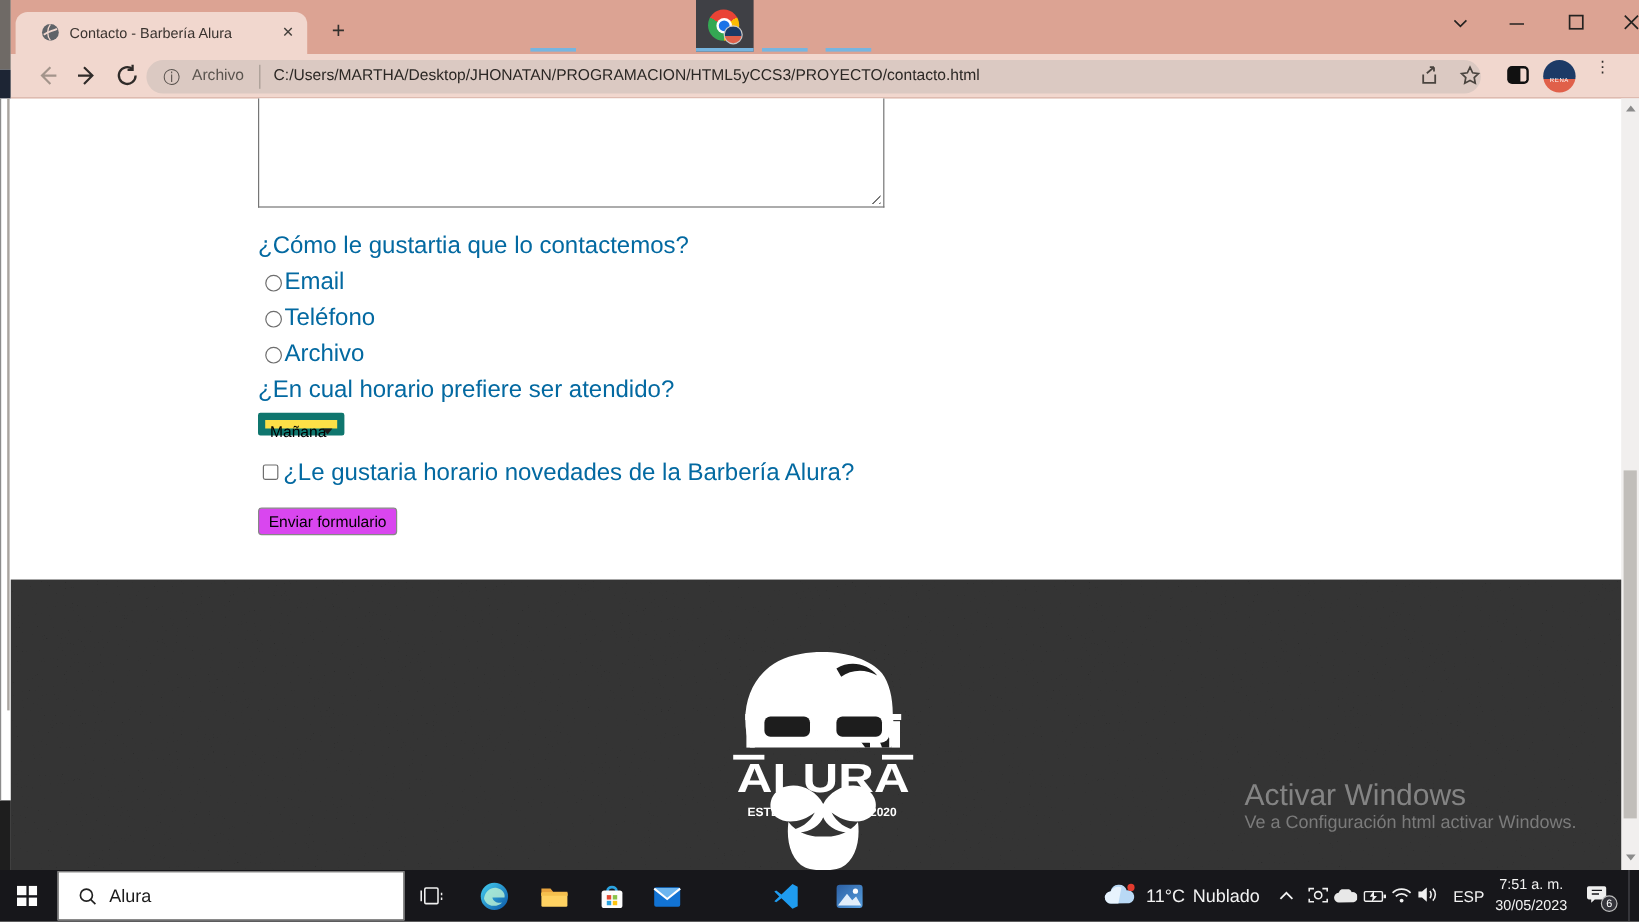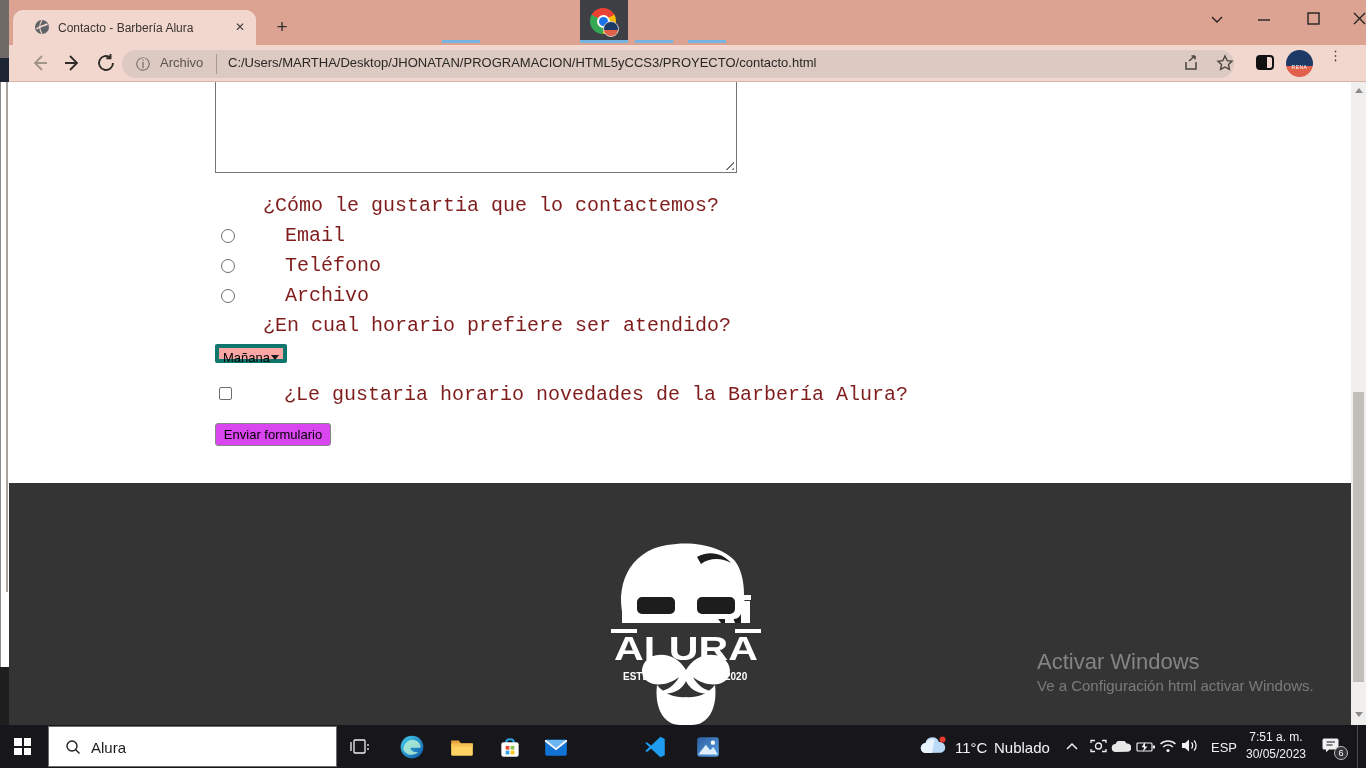--- a/index.html
+++ b/index.html
@@ -41,32 +41,32 @@
   .sidebar-toggle:after{content:"";position:absolute;right:2px;top:2px;width:5px;
                   height:11px;background:#f1d7ce;border-radius:0 2px 2px 0;}
   .avatar{left:1286px;top:50px;width:27px;height:27px;border-radius:50%;overflow:hidden;
           background:linear-gradient(#1d3a66 0 58%,#e0604a 58% 100%);}
   .avatar span{display:block;text-align:center;color:#fff;font-size:5px;line-height:6px;
           padding-top:7px;letter-spacing:.5px;}
   .menu-dots{left:1329px;top:52px;width:6px;height:22px;color:#2f2b28;font-size:13px;
              line-height:7px;letter-spacing:0;text-align:center;}
 
   
-  .serif{font-family:Liberation Mono, monospace;color:#7f1d1d;margin-left:48px;}
+  .serif{font-family:Liberation Sans, sans-serif;color:#0369a1;}
   .textarea{left:215px;top:82px;width:522px;height:91px;background:#fff;
             border:1px solid #767676;border-top:none;box-sizing:border-box;}
   .resize-grip{right:2px;bottom:2px;width:10px;height:10px;
      background:repeating-linear-gradient(135deg,#777 0 1.4px,transparent 1.4px 4.2px);
      clip-path:polygon(100% 0,100% 100%,0 100%);}
   .q{font-size:20px;white-space:nowrap;}
   .radio{left:221px;width:12px;height:12px;border:1px solid #6e6e6e;border-radius:50%;
          background:#fff;box-sizing:content-box;}
   .opt-label{left:237px;font-size:20px;}
-  .select{left:215px;top:344px;width:72px;height:19px;background:#fca5a5;
-          border:4px solid #0f766e;border-radius:2px;box-sizing:border-box;}
+  .select{left:215px;top:344px;width:72px;height:19px;background:#fde047;
+          border:6px solid #0f766e;border-radius:2px;box-sizing:border-box;}
   .select-text{left:4px;top:2px;font-size:13px;color:#000;position:absolute;}
   .select-caret{position:absolute;right:4px;top:7px;width:0;height:0;
           border-left:4px solid transparent;border-right:4px solid transparent;
           border-top:5px solid #1a1a1a;}
   .checkbox{left:219px;top:387px;width:11px;height:11px;border:1px solid #6e6e6e;
             border-radius:2px;background:#fff;}
   .submit{left:215px;top:423px;width:116px;height:23px;background:#d946ef;
           border:1px solid #878787;border-radius:3px;font-size:13px;color:#000;
           text-align:center;line-height:21px;box-sizing:border-box;}
 
@@ -74,21 +74,21 @@
   .sb-track{left:1351px;top:82px;width:15px;height:643px;background:#f1efee;}
   .sb-up{left:1355px;top:88px;width:0;height:0;border-left:4px solid transparent;
          border-right:4px solid transparent;border-bottom:5px solid #8b8b8b;}
   .sb-down{left:1355px;top:712px;width:0;height:0;border-left:4px solid transparent;
          border-right:4px solid transparent;border-top:5px solid #8b8b8b;}
   .sb-thumb{left:1353px;top:392px;width:11px;height:290px;background:#c1beba;}
 
   
   .footer{left:9px;top:483px;width:1342px;height:242px;background:#1d1d1d;overflow:hidden;}
   .noise{position:absolute;left:0;top:0;width:100%;height:100%;}
-  .wm1{left:1028px;top:166px;font-size:22px;color:#848484;position:absolute;}
+  .wm1{left:1028px;top:166px;font-size:25px;color:#848484;position:absolute;}
   .wm2{left:1028px;top:194px;font-size:15px;color:#7b7b7b;position:absolute;}
   .logo{position:absolute;left:592px;top:54px;}
 
   
   .taskbar{left:0;top:725px;width:1366px;height:43px;background:#17171b;}
   .tb-cell{position:absolute;top:0;height:43px;}
   .startlogo{left:14px;top:13px;width:17px;height:17px;
      background:conic-gradient(#fff 0 360deg);
      -webkit-mask:linear-gradient(#000,#000);
      display:grid;grid-template-columns:8px 8px;grid-template-rows:8px 8px;gap:1.5px;background:none;}

